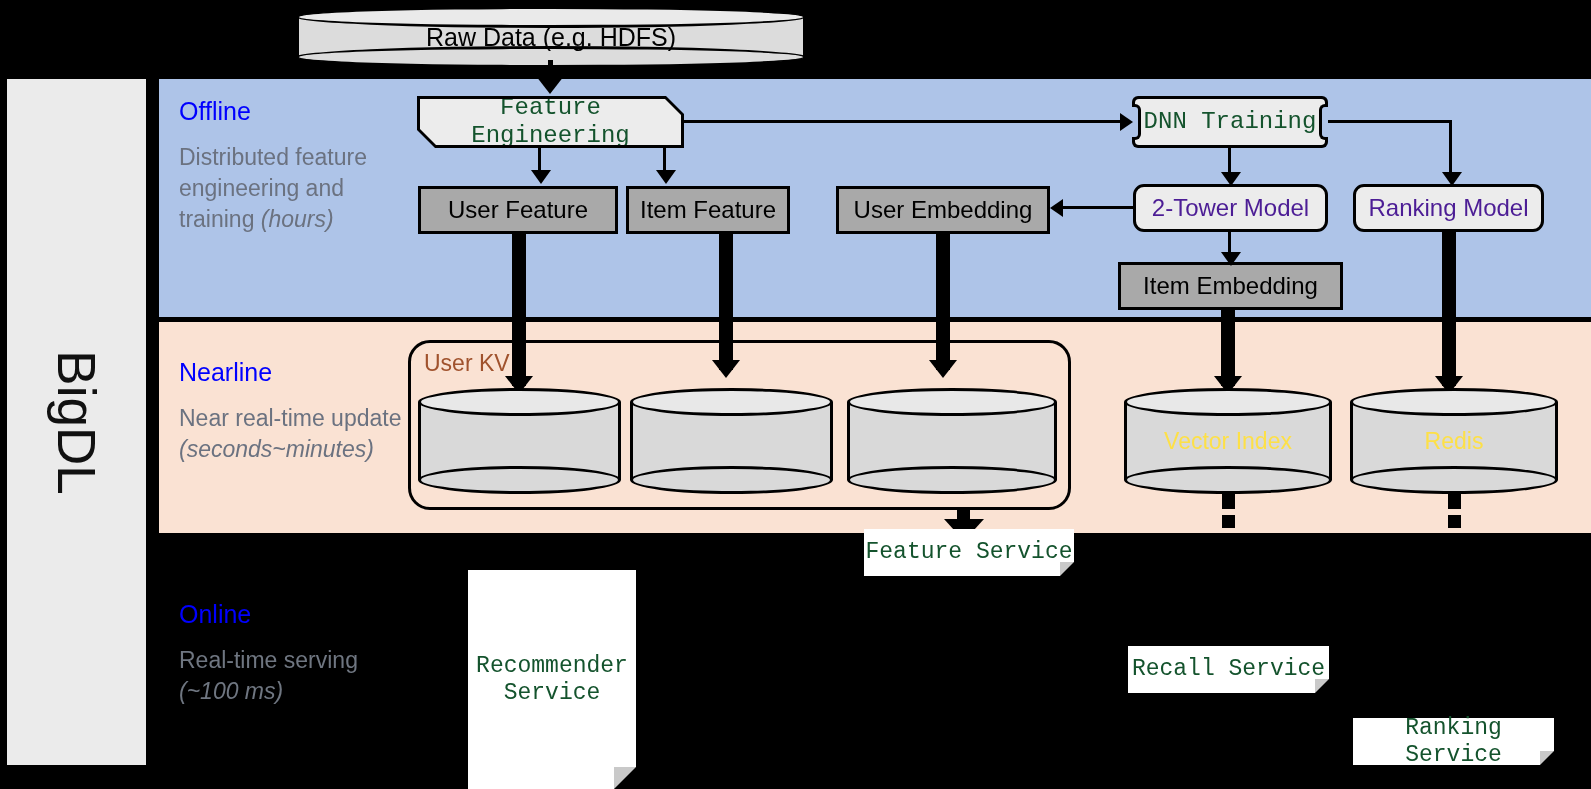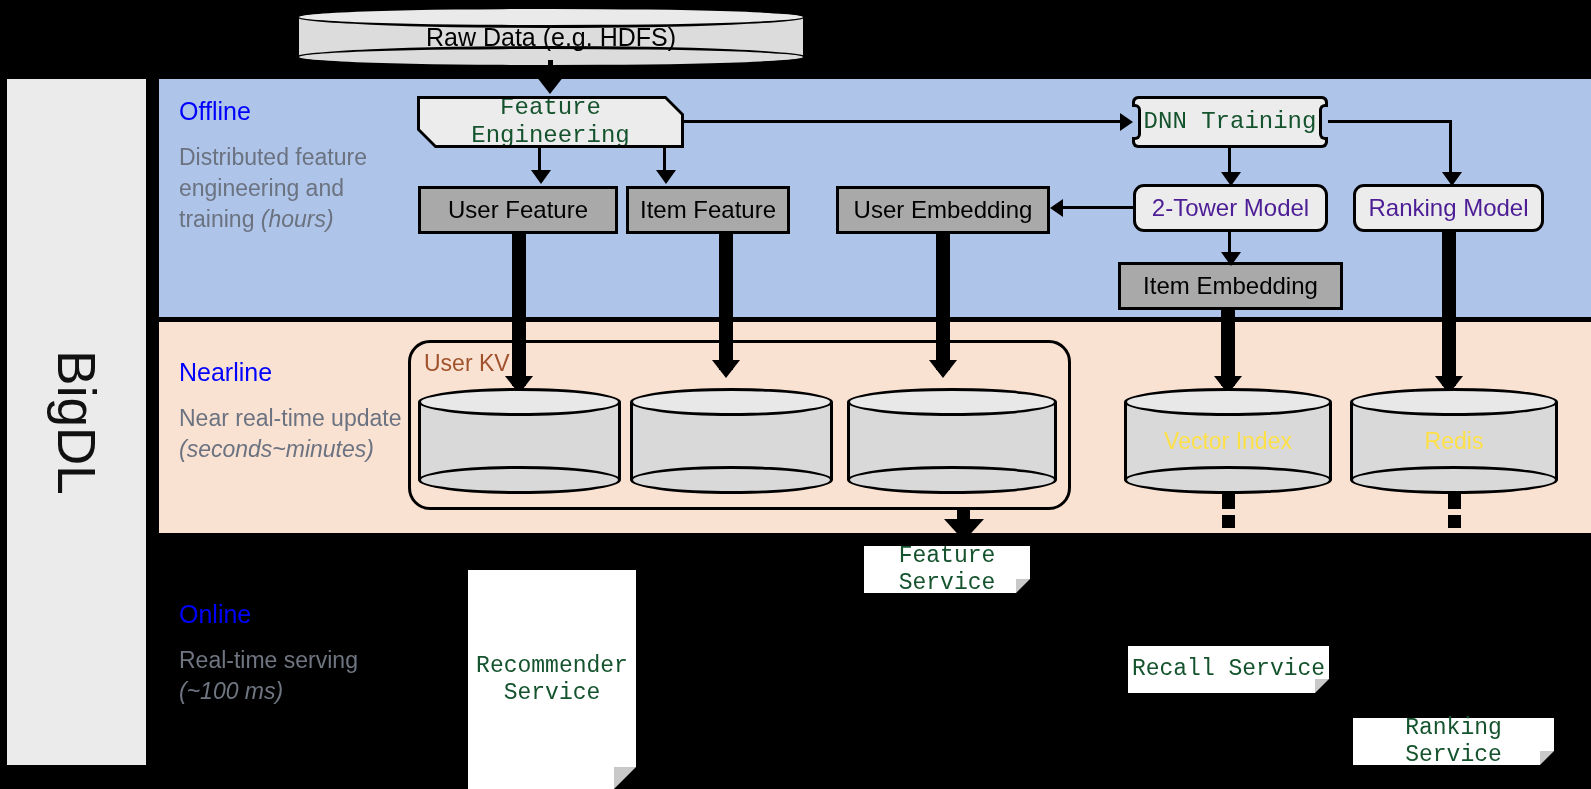--- a/index.html
+++ b/index.html
@@ -265,21 +265,21 @@
   <div class="dashseg" style="left:1222px;top:515px;width:13px;height:13px;"></div>
 
   <div class="dashseg" style="left:1448px;top:494px;width:13px;height:15px;"></div>
   <div class="dashseg" style="left:1448px;top:515px;width:13px;height:13px;"></div>
 
   <div class="node docbox" style="left:468px;top:570px;width:168px;height:219px;padding:0 10px;">
     <span class="blue-txt" style="font-size:23px;">Recommender Service</span>
     <div class="fold" style="border-left-width:22px;border-bottom-width:22px;"></div>
   </div>
 
-  <div class="node docbox" style="left:864px;top:546px;width:166px;height:47px;">
+  <div class="node docbox" style="left:864px;top:529px;width:210px;height:47px;">
     <span class="blue-txt" style="font-size:23px;">Feature Service</span>
     <div class="fold"></div>
   </div>
 
   <div class="node docbox" style="left:1128px;top:646px;width:201px;height:47px;">
     <span class="blue-txt" style="font-size:23px;">Recall Service</span>
     <div class="fold"></div>
   </div>
 
   <div class="node docbox" style="left:1353px;top:718px;width:201px;height:47px;">

